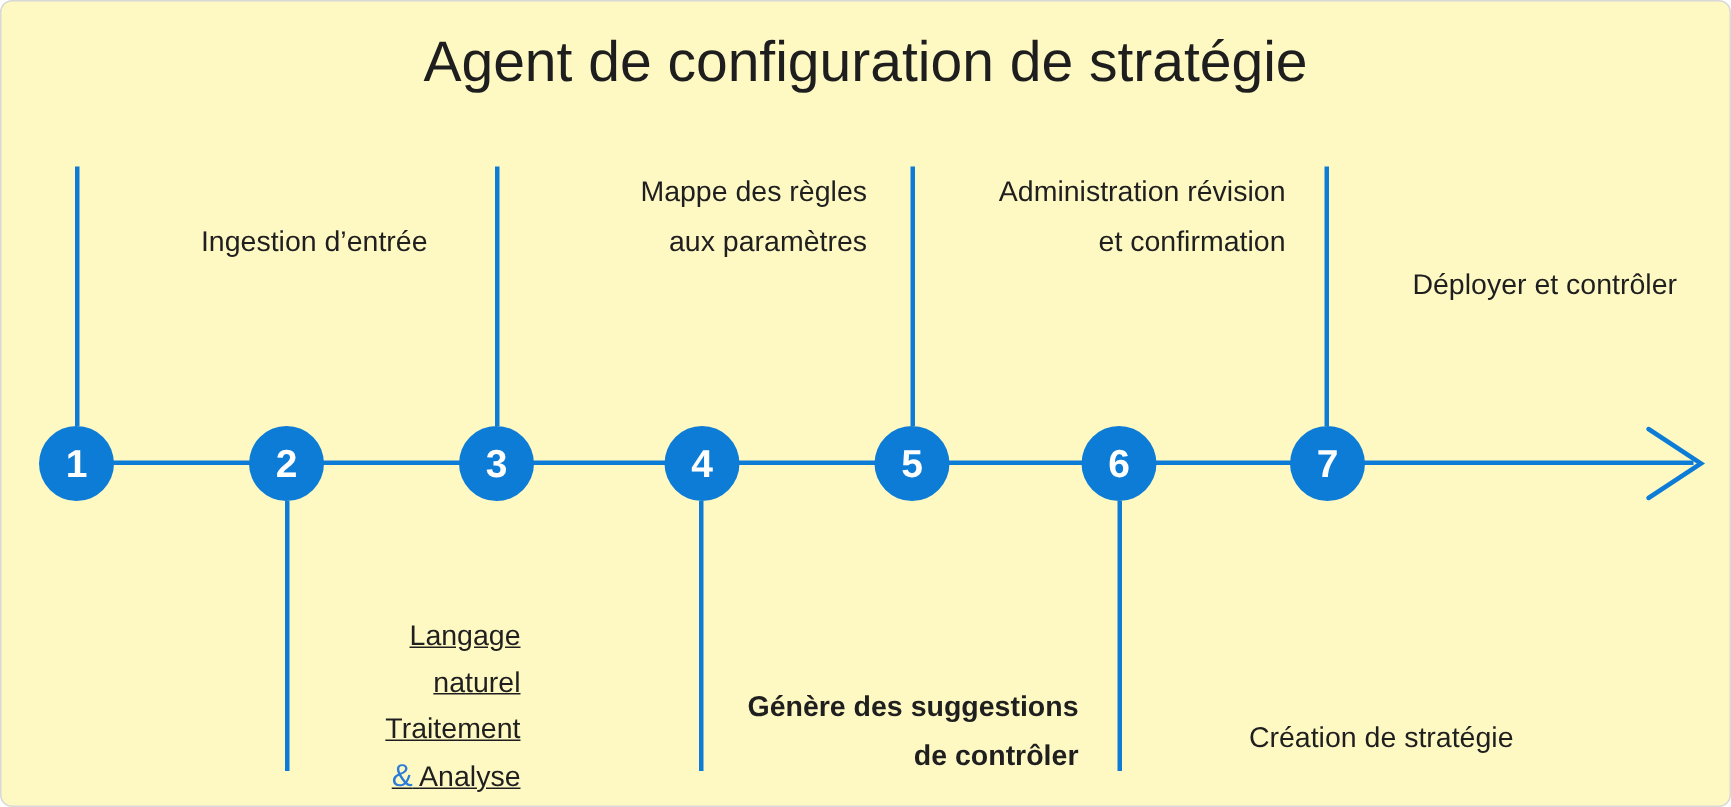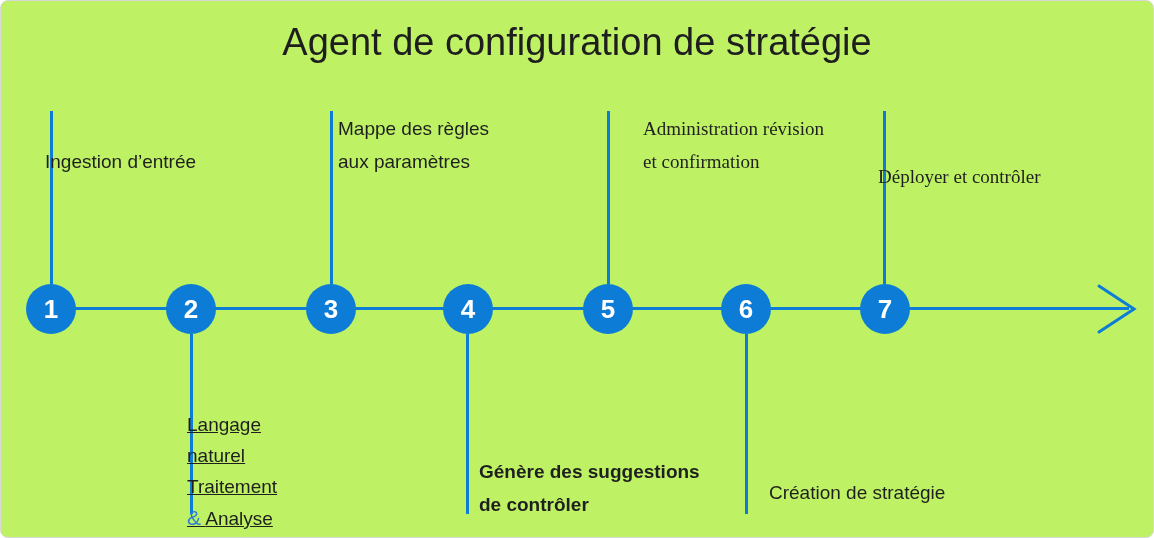--- a/index.html
+++ b/index.html
@@ -6,21 +6,21 @@
     margin: 0;
     padding: 0;
     background: #ffffff;
     font-family: "Liberation Sans", sans-serif;
   }
   .canvas {
     position: relative;
     width: 1154px;
     height: 538px;
     box-sizing: border-box;
-    background: #bef264;
+    background: #fef9c3;
     border: 1px solid #d8d8d8;
     border-radius: 8px;
     overflow: hidden;
   }
   .title {
     position: absolute;
     top: 20px;
     left: 0;
     width: 100%;
     margin: 0;
@@ -62,29 +62,29 @@
     justify-content: center;
   }
   .circle span {
     color: #ffffff;
     font-size: 26px;
     font-weight: 600;
     line-height: 1;
   }
   .label {
     position: absolute;
-    text-align: left;
+    text-align: right;
     font-size: 19px;
     color: #1f1f1f;
     line-height: 33px;
   }
   .label-l1 { left: 44px;  top: 144px; width: 240px; }
   .label-l3 { left: 337px; top: 111px; width: 240px; }
-  .label-l5 { left: 642px; top: 111px; width: 238px; font-family: Liberation Serif, serif; }
-  .label-l7 { left: 877px; top: 159px; width: 240px; font-family: Liberation Serif, serif; }
+  .label-l5 { left: 618px; top: 111px; width: 238px; }
+  .label-l7 { left: 877px; top: 173px; width: 240px; }
   .label-l2 { left: 186px; top: 408px; width: 160px; line-height: 31px; text-decoration: underline; }
   .label-l4 { left: 478px; top: 454px; width: 240px; font-weight: bold; }
   .label-l6 { left: 768px; top: 475px; width: 240px; }
   .amp {
     color: #2b7cd9;
     font-size: 21px;
   }
 </style>
 </head>
 <body>

